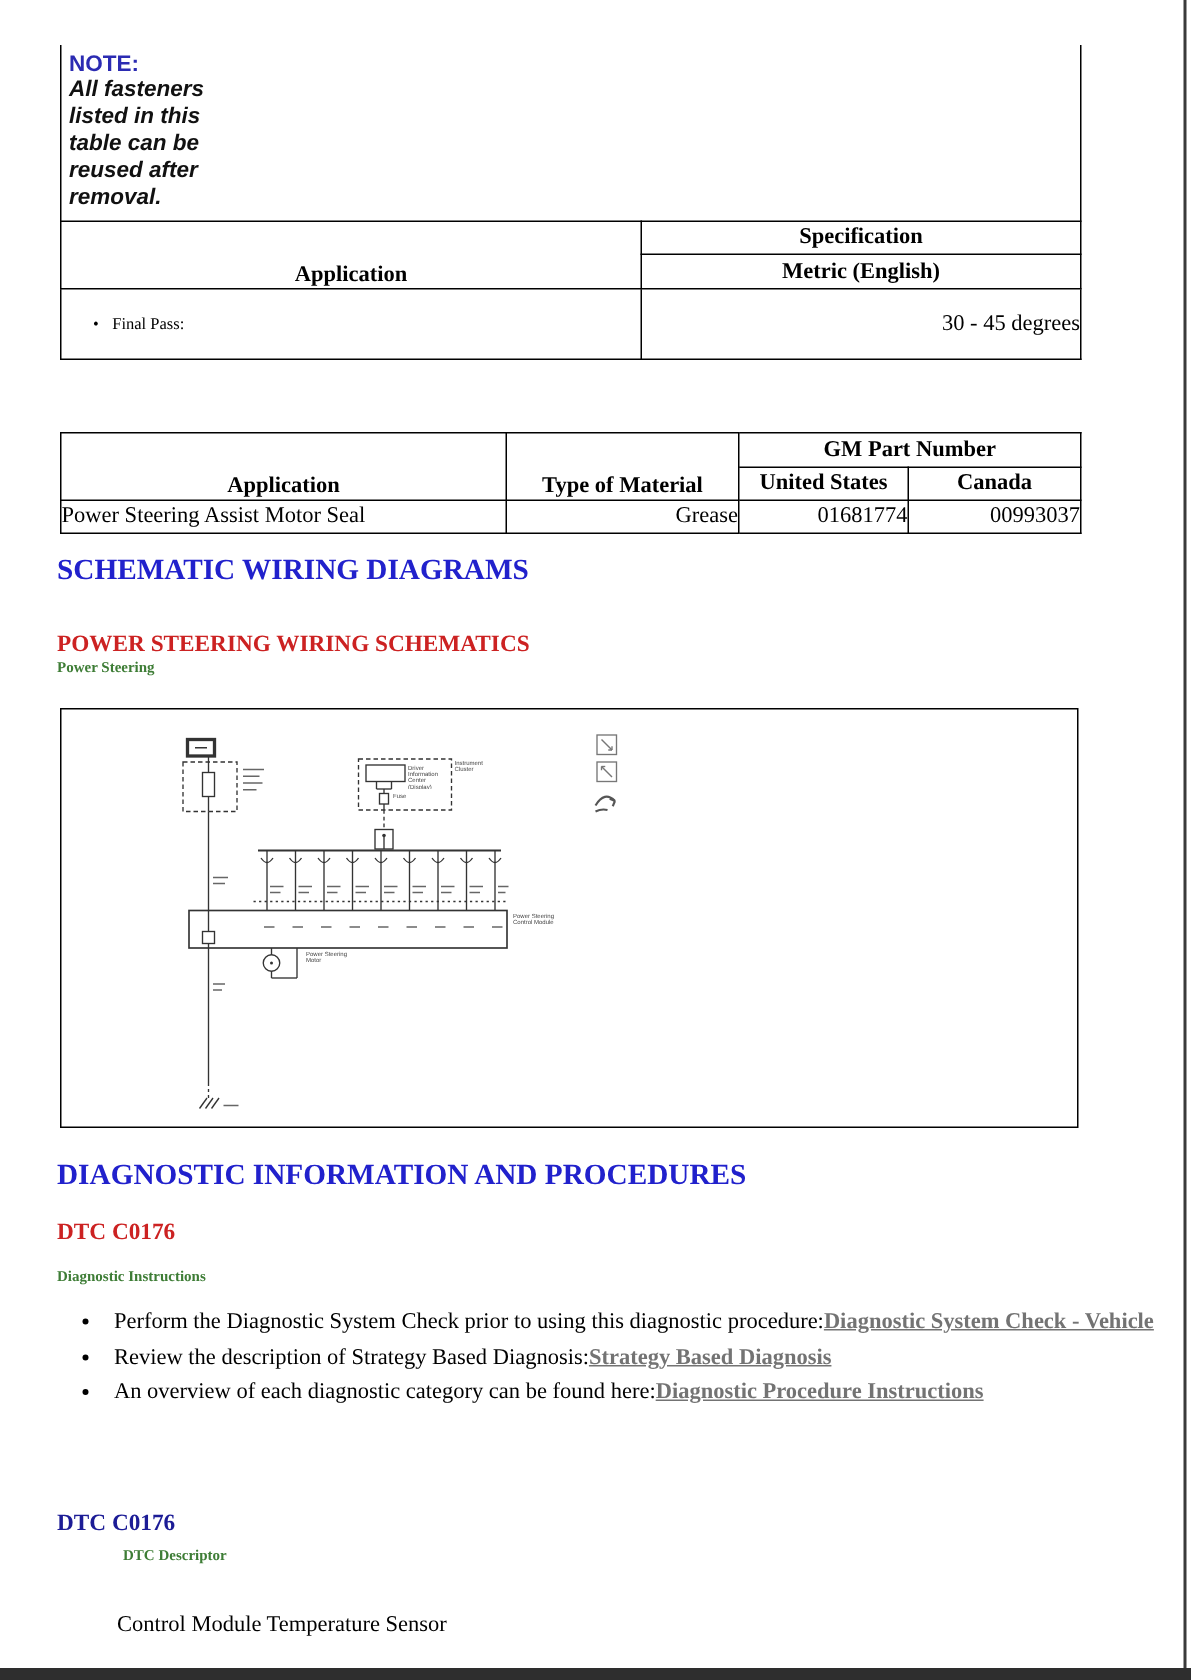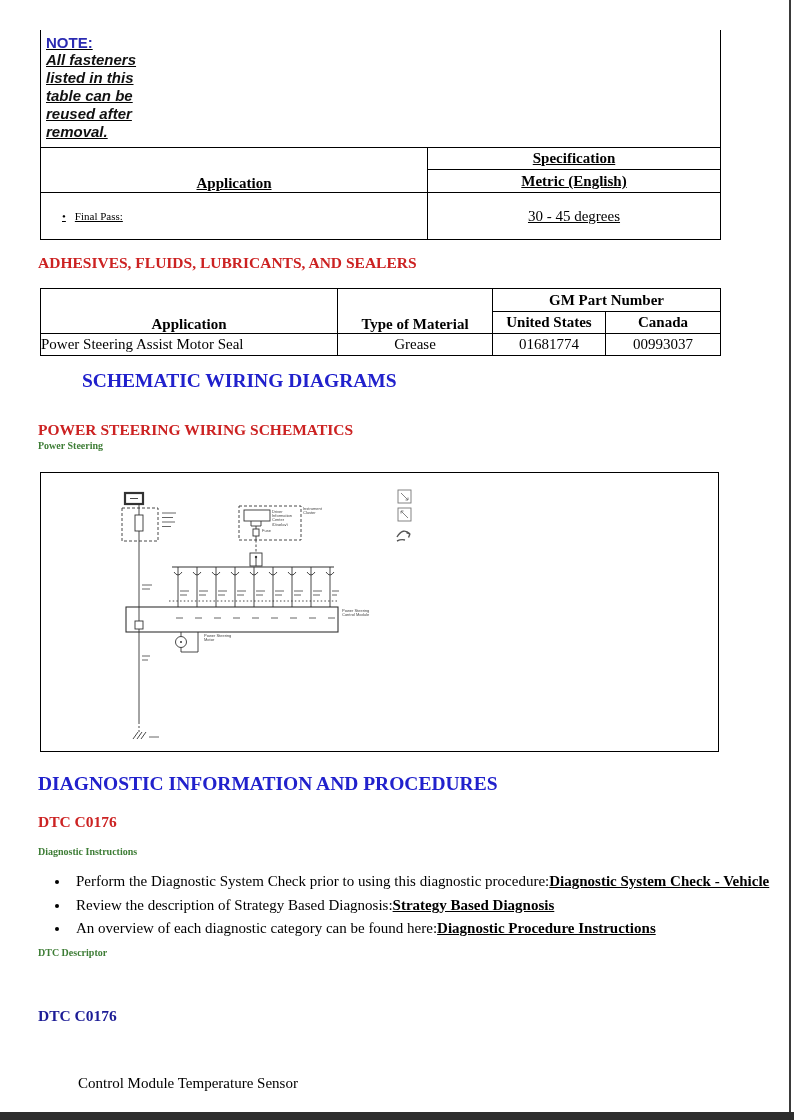--- a/index.html
+++ b/index.html
@@ -6,51 +6,51 @@
   .page{position:relative;width:794px;height:1120px;background:#fff;overflow:hidden;
         font-family:"Liberation Serif",serif;color:#000;}
   
   .right-edge{position:absolute;left:789px;top:0;width:2px;height:1120px;background:#3a3a3a;}
   .bottom-bar{position:absolute;left:0;top:1112px;width:794px;height:8px;background:#2e2e2e;}
 
   
   table{border-collapse:collapse;table-layout:fixed;}
   .dtable{position:absolute;left:40px;width:680px;}
   .dtable td,.dtable th{border:1.6px solid #000;padding:0;font-size:15px;overflow:hidden;}
-  .t1{top:30px;text-decoration:underline;}
+  .t1{top:30px;}
   .t1 .note-cell{border-top:none;vertical-align:top;height:117px;}
   .note-wrap{padding:4px 0 0 5px;font-family:"Liberation Sans",sans-serif;}
   .note-label{color:#2b2bb2;font-weight:bold;font-size:15px;}
   .note-text{font-weight:bold;font-style:italic;font-size:15px;line-height:18px;width:108px;color:#111;}
   .hdr{font-weight:bold;text-align:center;}
   .vbot{vertical-align:bottom;padding-bottom:2px;}
   .cellbullet{padding-left:21px;font-size:11px;}
   .cellbullet .b{margin-right:9px;}
-  .cval{text-align:center;}
+  .cval{text-align:right;}
   .t2{top:288px;}
   .t2 td{height:21px;}
   .lpad{padding-left:2px;}
 
   
   .abs{position:absolute;left:38px;white-space:nowrap;}
   .h-big{font-size:19.5px;font-weight:bold;color:#2121cc;}
   .h-red{font-size:15.5px;font-weight:bold;color:#cc2222;}
   .h-green{font-size:10px;font-weight:bold;color:#3e7d36;}
   .h-navy{font-size:15.5px;font-weight:bold;color:#1c1c96;}
   .body-text{font-size:15px;color:#000;}
 
   
   .diagram-box{position:absolute;left:40px;top:472px;width:677px;height:278px;border:1.7px solid #000;background:#fff;}
   .diagram-box svg{display:block;}
   .tinytxt{font-family:"Liberation Sans",sans-serif;font-size:4px;line-height:4.2px;color:#444;word-wrap:break-word;}
 
   
   .bullets{position:absolute;left:40px;top:872px;width:700px;margin:0;padding:0 0 0 30px;}
   .bullets li{font-size:15px;line-height:18.5px;margin-bottom:5px;padding-left:6px;}
-  .bullets a{color:#000000;font-weight:bold;text-decoration:underline;cursor:pointer;}
+  .bullets a{color:#737373;font-weight:bold;text-decoration:underline;cursor:pointer;}
 </style>
 </head>
 <body>
 
 <div class="page">
 
   <table class="dtable t1">
     <colgroup>
         <col style="width:387px">
         <col style="width:293px">
@@ -73,21 +73,20 @@
     </tr>
     <tr>
       <td style="height:46px;">
         <div class="cellbullet"><span class="b">•</span><span>Final Pass:</span></div>
       </td>
       <td class="cval">30 - 45 degrees</td>
     </tr>
   </tbody>
     </table>
 
-  <div class="abs h-red" style="top:254px;">ADHESIVES, FLUIDS, LUBRICANTS, AND SEALERS</div>
 
   <table class="dtable t2">
     <colgroup>
         <col style="width:297px">
         <col style="width:155px">
         <col style="width:113px">
         <col style="width:115px">
       </colgroup>
     <tbody>
         <tr>
@@ -101,21 +100,21 @@
     </tr>
     <tr>
       <td class="lpad">Power Steering Assist Motor Seal</td>
       <td class="cval">Grease</td>
       <td class="cval">01681774</td>
       <td class="cval">00993037</td>
     </tr>
   </tbody>
     </table>
 
-  <div class="abs h-big" style="top:370px;margin-left:44px;">SCHEMATIC WIRING DIAGRAMS</div>
+  <div class="abs h-big" style="top:370px;">SCHEMATIC WIRING DIAGRAMS</div>
   <div class="abs h-red" style="top:421px;">POWER STEERING WIRING SCHEMATICS</div>
   <div class="abs h-green" style="top:440px;">Power Steering</div>
 
   <div class="diagram-box">
     <svg width="677" height="278" viewBox="0 0 677 278" xmlns="http://www.w3.org/2000/svg">
       <g stroke="#333" stroke-width="0.9" fill="none">
 
         <g>
           <rect x="84" y="20" width="18" height="11" stroke-width="2.2"></rect>
           <line x1="89" y1="25.5" x2="97" y2="25.5"></line>
@@ -299,19 +298,19 @@
   <div class="abs h-big" style="top:773px;">DIAGNOSTIC INFORMATION AND PROCEDURES</div>
   <div class="abs h-red" style="top:813px;">DTC C0176</div>
   <div class="abs h-green" style="top:846px;">Diagnostic Instructions</div>
 
   <ul class="bullets">
     <li><span>Perform the Diagnostic System Check prior to using this diagnostic procedure:</span><a>Diagnostic System Check - Vehicle</a></li>
     <li><span>Review the description of Strategy Based Diagnosis:</span><a>Strategy Based Diagnosis</a></li>
     <li><span>An overview of each diagnostic category can be found here:</span><a>Diagnostic Procedure Instructions</a></li>
   </ul>
 
-  <div class="abs h-green" style="top:947px;">DTC Descriptor</div>
+  <div class="abs h-green" style="top:1032px;margin-left:44px;">DTC Descriptor</div>
   <div class="abs h-navy" style="top:1007px;">DTC C0176</div>
   <div class="abs body-text" style="top:1075px;left:78px;">Control Module Temperature Sensor</div>
 
   <div class="right-edge"></div>
   <div class="bottom-bar"></div>
 </div>
 
 </body></html>

